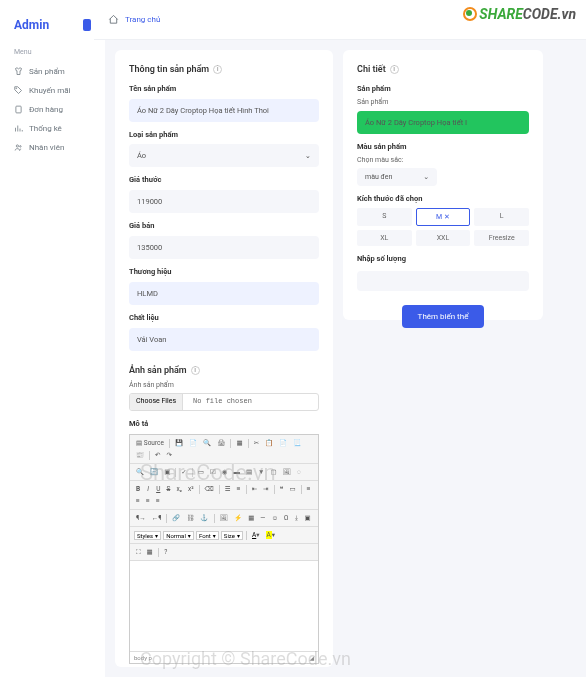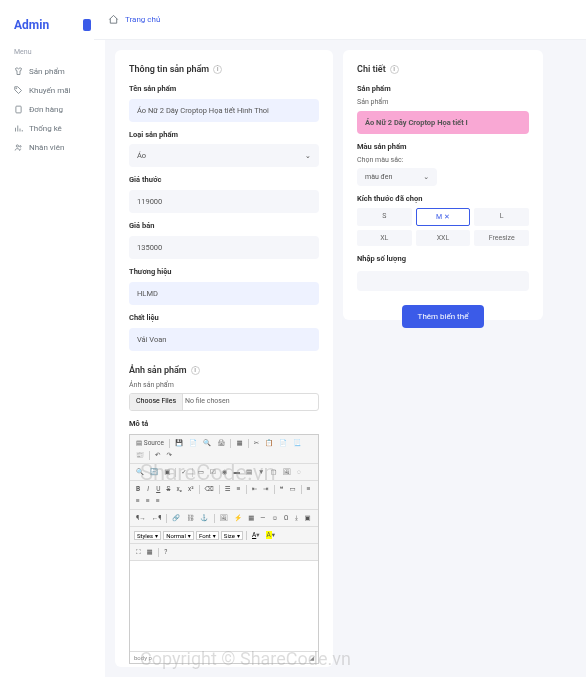--- a/index.html
+++ b/index.html
@@ -24,21 +24,21 @@
 .card.right { width: 200px; max-height: 270px; }
 .card-title { font-size: 9px; font-weight: 600; color: #333; margin-bottom: 10px; display: flex; align-items: center; gap: 4px; }
 .info-ico { font-size: 7px; color: #aaa; border: 1px solid #ccc; border-radius: 50%; width: 9px; height: 9px; display: inline-flex; align-items: center; justify-content: center; line-height: 1; }
 .field-label { font-size: 7.5px; font-weight: 700; color: #333; margin-bottom: 5px; margin-top: 8px; }
 .field-sub { font-size: 7px; color: #666; margin-bottom: 4px; margin-top: 3px; }
 .text-input { width: 100%; background: #eef2ff; border: none; border-radius: 4px; padding: 7px 8px; font-size: 7.5px; color: #555; }
 .select-input { width: 100%; background: #f5f6fa; border: none; border-radius: 4px; padding: 7px 8px; font-size: 7.5px; color: #555; display: flex; justify-content: space-between; align-items: center; }
 .section-title { font-size: 9px; font-weight: 600; color: #333; margin-top: 14px; margin-bottom: 6px; display: flex; align-items: center; gap: 4px; }
 .file-row { display: flex; border: 1px solid #ddd; border-radius: 3px; overflow: hidden; font-size: 7px; height: 18px; }
 .file-btn { background: #efefef; padding: 3px 6px; border-right: 1px solid #ddd; }
-.file-txt { padding: 3px 2px; color: #666; }
+.file-txt { padding: 3px 10px; color: #666; font-family: Liberation Mono, monospace; }
 .editor-box { border: 1px solid #ccc; margin-top: 6px; }
 .editor-toolbar { background: #f5f5f5; border-bottom: 1px solid #ddd; padding: 3px 4px; display: flex; flex-wrap: wrap; gap: 2px; align-items: center; }
 .tb-btn { font-size: 6.5px; padding: 1px 2px; color: #555; min-width: 8px; text-align: center; }
 .tb-sep { width: 1px; height: 9px; background: #ccc; margin: 0 1px; }
 .tb-select { font-size: 6px; border: 1px solid #ccc; padding: 0 2px; background: #fff; display: inline-flex; align-items: center; gap: 2px; }
 .editor-body { height: 90px; background: #fff; }
 .editor-footer { border-top: 1px solid #ddd; padding: 2px 4px; display: flex; justify-content: space-between; font-size: 6px; color: #888; }
 .btn-primary { background: #3b5be8; color: #fff; border: none; border-radius: 4px; padding: 7px 16px; font-size: 8px; cursor: pointer; display: block; margin: 14px auto 0; }
 .select-sm { width: 80px; background: #f5f6fa; border: none; border-radius: 4px; padding: 5px 8px; font-size: 7px; color: #555; display: flex; justify-content: space-between; align-items: center; }
 .size-grid { display: grid; grid-template-columns: repeat(3, 1fr); gap: 4px; margin-top: 4px; }
@@ -104,20 +104,25 @@
 
 <div class="topbar">
   <div class="breadcrumb">
     <span class="home-ico">
         <svg width="11" height="11" viewBox="0 0 24 24" fill="none" stroke="currentColor" stroke-width="2">
           <path d="M3 12l9-9 9 9M5 10v10h14V10"></path>
         </svg>
       </span>
     <span>Trang chủ</span>
   </div>
+  <div class="logo">
+    <span class="circ"></span>
+    <span class="share">SHARE</span>
+      <span>CODE.vn</span>
+  </div>
 </div>
 
 <div class="main">
   <div class="card left">
     <div class="card-title">
       <span>Thông tin sản phẩm</span>
       <span class="info-ico">i</span>
     </div>
     <div class="field-label">Tên sản phẩm</div>
     <input class="text-input" value="Áo Nữ 2 Dây Croptop Họa tiết Hình Thoi" style="">
@@ -248,21 +253,21 @@
     
   </div>
 
   <div class="card right">
     <div class="card-title">
       <span>Chi tiết</span>
       <span class="info-ico">i</span>
     </div>
     <div class="field-label">Sản phẩm</div>
     <div class="field-sub">Sản phẩm</div>
-    <input class="text-input" style="background: #f9a8d4; font-weight: bold;" value="Áo Nữ 2 Dây Croptop Họa tiết I">
+    <input class="text-input" style="background: #22c55e;" value="Áo Nữ 2 Dây Croptop Họa tiết I">
     <div class="field-label">Màu sản phẩm</div>
     <div class="field-sub">Chọn màu sắc:</div>
     <div class="select-sm">
       <span>màu đen</span>
       <span>⌄</span>
     </div>
     <div class="field-label">Kích thước đã chọn</div>
     <div class="size-grid">
       <div class="size-cell">S</div>
       <div class="size-cell active"><span>M</span> <span style="color:#3b5be8">✕</span></div>

